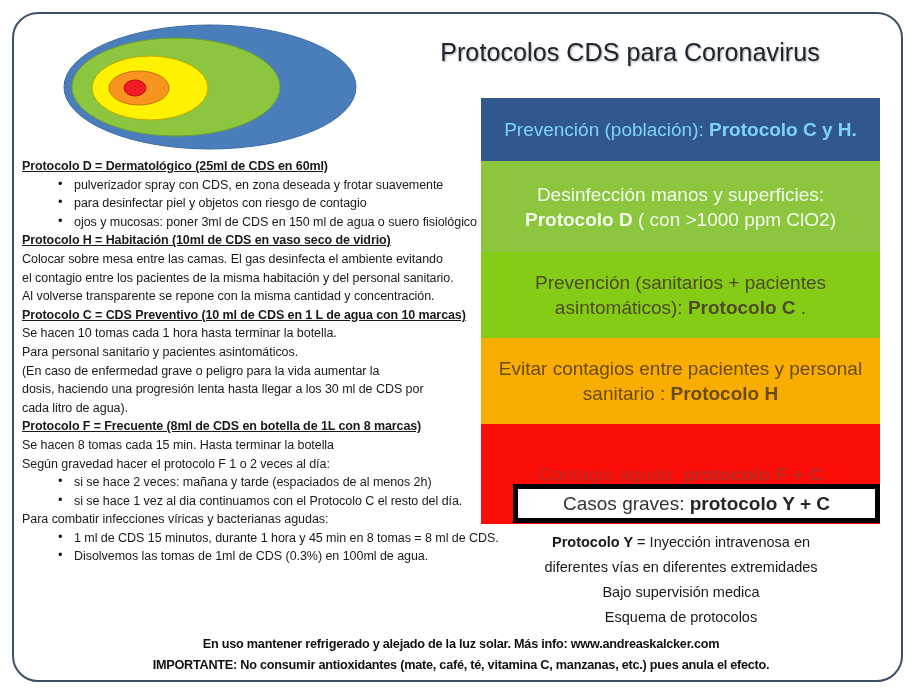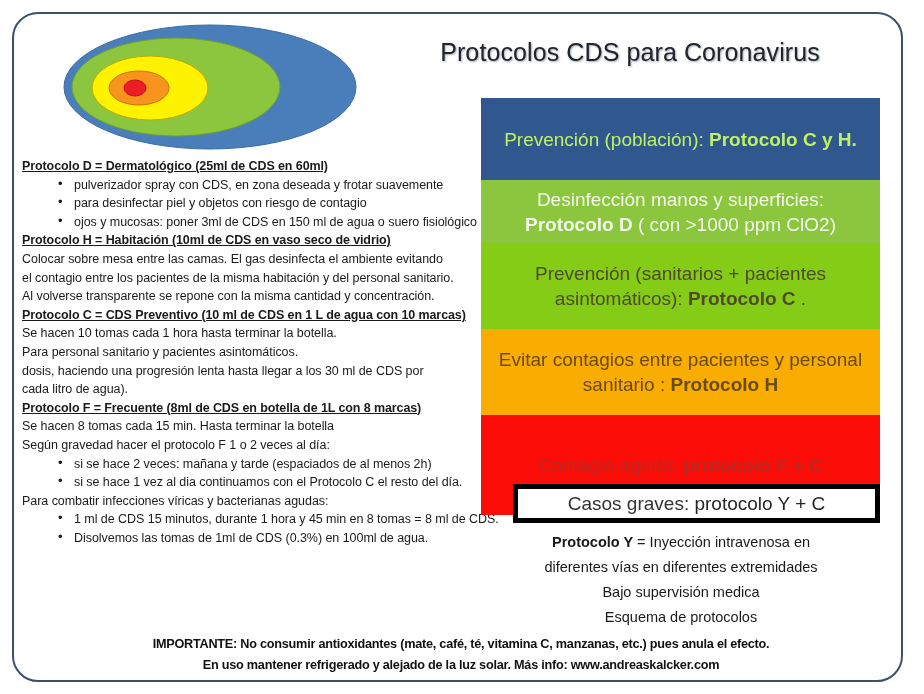--- a/index.html
+++ b/index.html
@@ -106,43 +106,43 @@
     box-sizing: border-box;
     display: flex;
     align-items: center;
     justify-content: center;
     text-align: center;
     padding: 2px 12px;
     font-size: 19px;
     line-height: 25px;
   }
   .band b { font-weight: bold; }
-  .band-blue   { height: 82px;  background:#31578f; color:#bef264; }
-  .band-green  { height: 63px;  background:#8cc63e; color:#f2faec; }
+  .band-blue   { height: 63px;  background:#31578f; color:#7dd3fc; }
+  .band-green  { height: 91px;  background:#8cc63e; color:#f2faec; }
   .band-yellow { height: 86px;  background:#84cc16; color:#4f4b28; }
   .band-orange { height: 86px;  background:#f9ad00; color:#6b4a10; }
   .band-red    { height: 100px;  background:#fc0d08; color:#b52a22; }
 
   
   .casos {
     position: absolute;
     left: 513px;
     top: 484px;
     width: 367px;
     height: 39px;
     box-sizing: border-box;
     background: #ffffff;
     border: 5px solid #000000;
     display: flex;
     align-items: center;
     justify-content: center;
     font-size: 19px;
     color: #333333;
   }
-  .casos b { color:#262626; font-weight:normal;margin-top:19px; }
+  .casos b { color:#262626; font-weight:bold;margin-top:19px; }
 
   
   .ynote {
     position: absolute;
     left: 481px;
     top: 530px;
     width: 400px;
     text-align: center;
     font-size: 14.5px;
     line-height: 25px;
@@ -193,20 +193,21 @@
     </ul>
 
     <div class="hdr">Protocolo H = Habitación (10ml de CDS en vaso seco de vidrio)</div>
     <div class="ln">Colocar sobre mesa entre las camas. El gas desinfecta el ambiente evitando</div>
     <div class="ln"> el contagio entre los pacientes de la misma habitación y del personal sanitario.</div>
     <div class="ln">Al volverse transparente se repone con la misma cantidad y concentración.</div>
 
     <div class="hdr">Protocolo C = CDS Preventivo (10 ml de CDS en 1 L de agua con 10 marcas)</div>
     <div class="ln">Se hacen 10 tomas cada 1 hora hasta terminar la botella.</div>
     <div class="ln">Para personal sanitario y pacientes asintomáticos.</div>
+    <div class="ln">(En caso de enfermedad grave o peligro para la vida aumentar la</div>
     <div class="ln">dosis, haciendo una progresión lenta hasta llegar a los 30 ml de CDS por</div>
     <div class="ln">cada litro de agua).</div>
 
     <div class="hdr">Protocolo F = Frecuente (8ml de CDS en botella de 1L con 8 marcas)</div>
     <div class="ln">Se hacen 8 tomas cada 15 min. Hasta terminar la botella</div>
     <div class="ln">Según gravedad hacer el protocolo F 1 o 2 veces al día:</div>
     <ul>
       <li>si se hace 2 veces: mañana y tarde (espaciados de al menos 2h)</li>
       <li>si se hace 1 vez al dia continuamos con el Protocolo C el resto del día.</li>
     </ul>
@@ -247,17 +248,17 @@
   </div>
 
   <div class="ynote">
     <div><b>Protocolo Y</b><span> = Inyección intravenosa en</span></div>
     <div>diferentes vías en diferentes extremidades</div>
     <div>Bajo supervisión medica</div>
     <div>Esquema de protocolos</div>
   </div>
 
   <div class="footer">
+    <div>En uso mantener refrigerado y alejado de la luz solar.  Más info: www.andreaskalcker.com</div>
     <div>IMPORTANTE: No consumir antioxidantes  (mate, café, té, vitamina C, manzanas, etc.) pues anula el efecto.</div>
-    <div>En uso mantener refrigerado y alejado de la luz solar.  Más info: www.andreaskalcker.com</div>
   </div>
 
 </div>
 
 </body></html>

